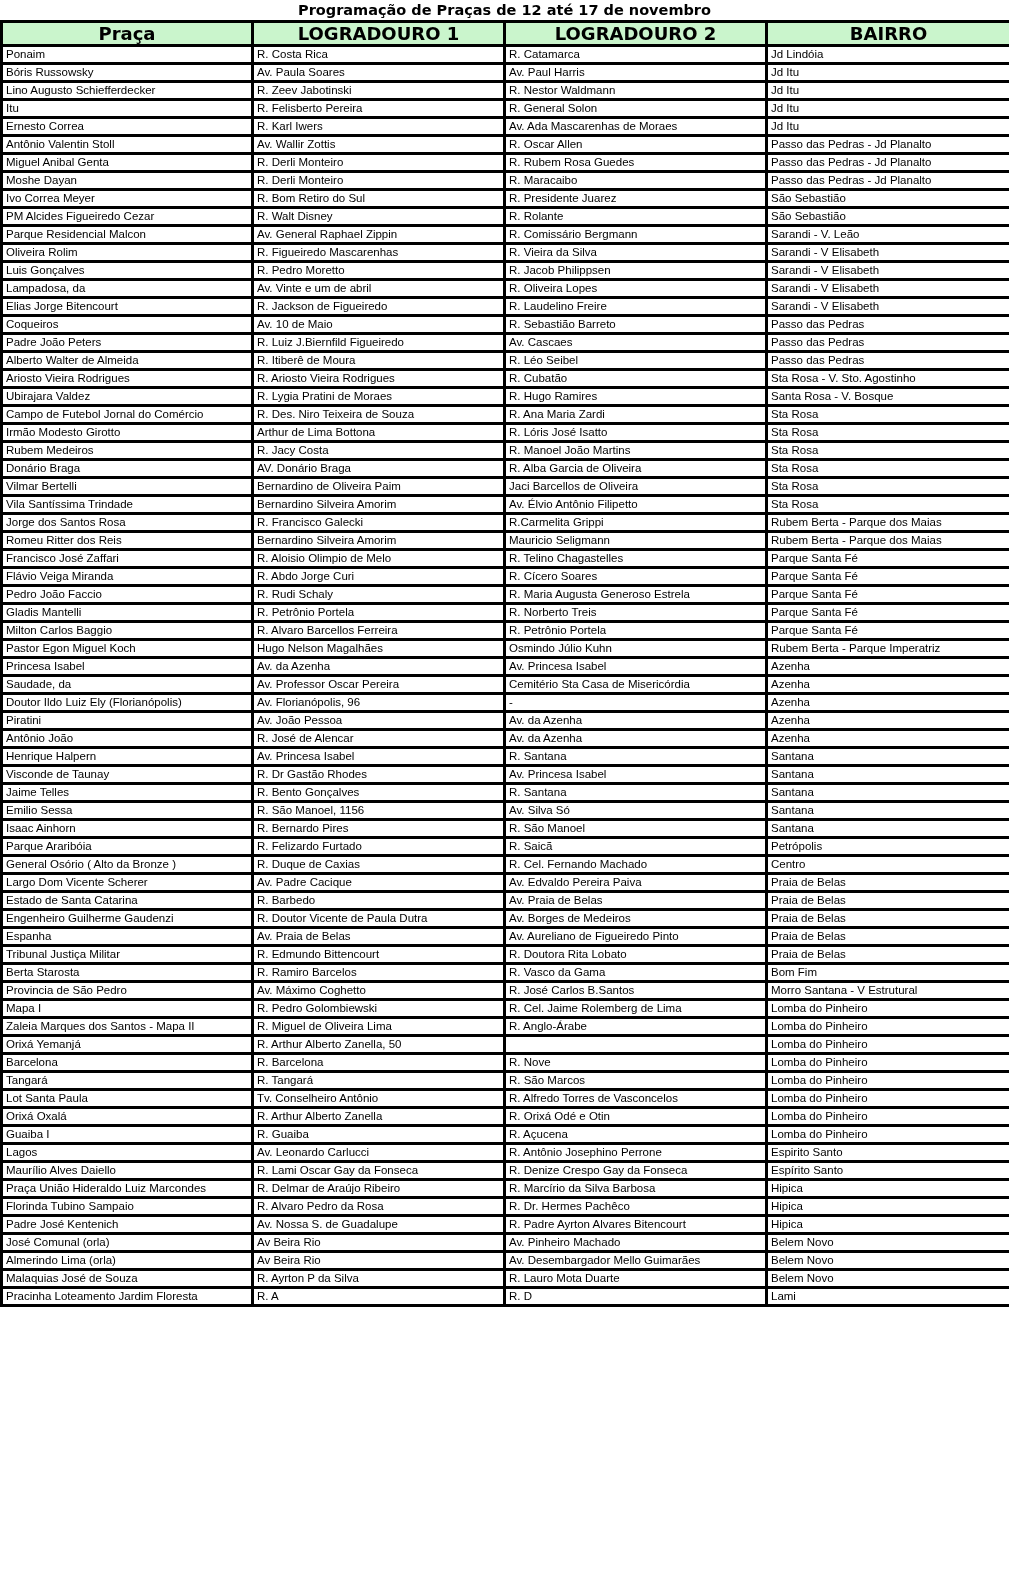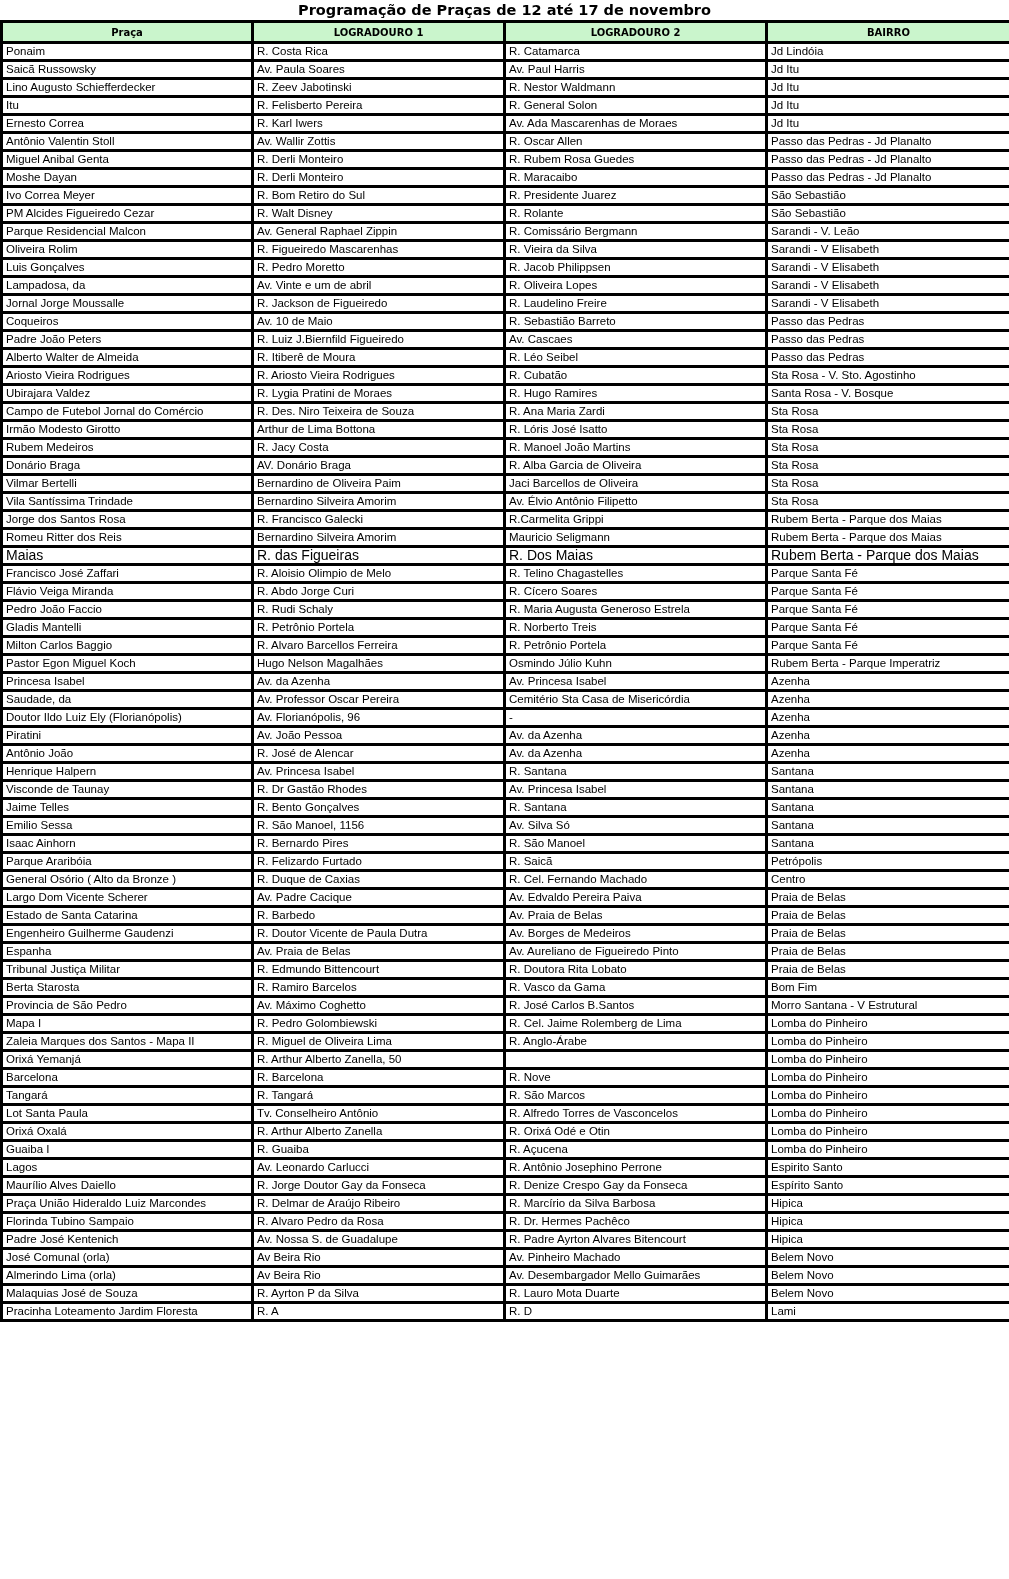--- a/index.html
+++ b/index.html
@@ -22,21 +22,21 @@
   table.pracas {
     border-collapse: collapse;
     table-layout: fixed;
     width: 1009px;
   }
   table.pracas th {
     background: var(--header-bg, #CAF5CC);
     border: 3px solid var(--grid, #000);
     font-family: "DejaVu Sans", "Liberation Sans", sans-serif;
     font-weight: bold;
-    font-size: 10px;
+    font-size: 18px;
     height: 21px;
     text-align: center;
     vertical-align: middle;
     padding: 0;
     white-space: nowrap;
     overflow: hidden;
   }
   table.pracas td {
     border: 3px solid var(--grid, #000);
     font-size: 11.5px;
@@ -74,21 +74,21 @@
       </tr>
     </thead>
     <tbody>
         <tr>
           <td>Ponaim</td>
           <td>R. Costa Rica</td>
           <td>R. Catamarca</td>
           <td>Jd Lindóia</td>
         </tr>
         <tr>
-          <td>Saicã Russowsky</td>
+          <td>Bóris Russowsky</td>
           <td>Av. Paula Soares</td>
           <td>Av. Paul Harris</td>
           <td>Jd Itu</td>
         </tr>
         <tr>
           <td>Lino Augusto Schiefferdecker</td>
           <td>R. Zeev Jabotinski</td>
           <td>R. Nestor Waldmann</td>
           <td>Jd Itu</td>
         </tr>
@@ -152,21 +152,21 @@
           <td>R. Jacob Philippsen</td>
           <td>Sarandi - V Elisabeth</td>
         </tr>
         <tr>
           <td>Lampadosa, da</td>
           <td>Av. Vinte e um de abril</td>
           <td>R. Oliveira Lopes</td>
           <td>Sarandi - V Elisabeth</td>
         </tr>
         <tr>
-          <td>Jornal Jorge Moussalle</td>
+          <td>Elias Jorge Bitencourt</td>
           <td>R. Jackson de Figueiredo</td>
           <td>R. Laudelino Freire</td>
           <td>Sarandi - V Elisabeth</td>
         </tr>
         <tr>
           <td>Coqueiros</td>
           <td>Av. 10 de Maio</td>
           <td>R. Sebastião Barreto</td>
           <td>Passo das Pedras</td>
         </tr>
@@ -235,26 +235,20 @@
           <td>R. Francisco Galecki</td>
           <td>R.Carmelita Grippi</td>
           <td>Rubem Berta - Parque dos Maias</td>
         </tr>
         <tr>
           <td>Romeu Ritter dos Reis</td>
           <td>Bernardino Silveira Amorim</td>
           <td>Mauricio Seligmann</td>
           <td>Rubem Berta - Parque dos Maias</td>
         </tr>
-        <tr class="large">
-          <td>Maias</td>
-          <td>R. das Figueiras</td>
-          <td>R. Dos Maias</td>
-          <td>Rubem Berta - Parque dos Maias</td>
-        </tr>
         <tr>
           <td>Francisco José Zaffari</td>
           <td>R. Aloisio Olimpio de Melo</td>
           <td>R. Telino Chagastelles</td>
           <td>Parque Santa Fé</td>
         </tr>
         <tr>
           <td>Flávio Veiga Miranda</td>
           <td>R. Abdo Jorge Curi</td>
           <td>R. Cícero Soares</td>
@@ -447,21 +441,21 @@
           <td>Lomba do Pinheiro</td>
         </tr>
         <tr>
           <td>Lagos</td>
           <td>Av. Leonardo Carlucci</td>
           <td>R. Antônio Josephino Perrone</td>
           <td>Espirito Santo</td>
         </tr>
         <tr>
           <td>Maurílio Alves Daiello</td>
-          <td>R. Jorge Doutor Gay da Fonseca</td>
+          <td>R. Lami Oscar Gay da Fonseca</td>
           <td>R. Denize Crespo Gay da Fonseca</td>
           <td>Espírito Santo</td>
         </tr>
         <tr>
           <td>Praça União Hideraldo Luiz Marcondes</td>
           <td>R. Delmar de Araújo Ribeiro</td>
           <td>R. Marcírio da Silva Barbosa</td>
           <td>Hipica</td>
         </tr>
         <tr>

